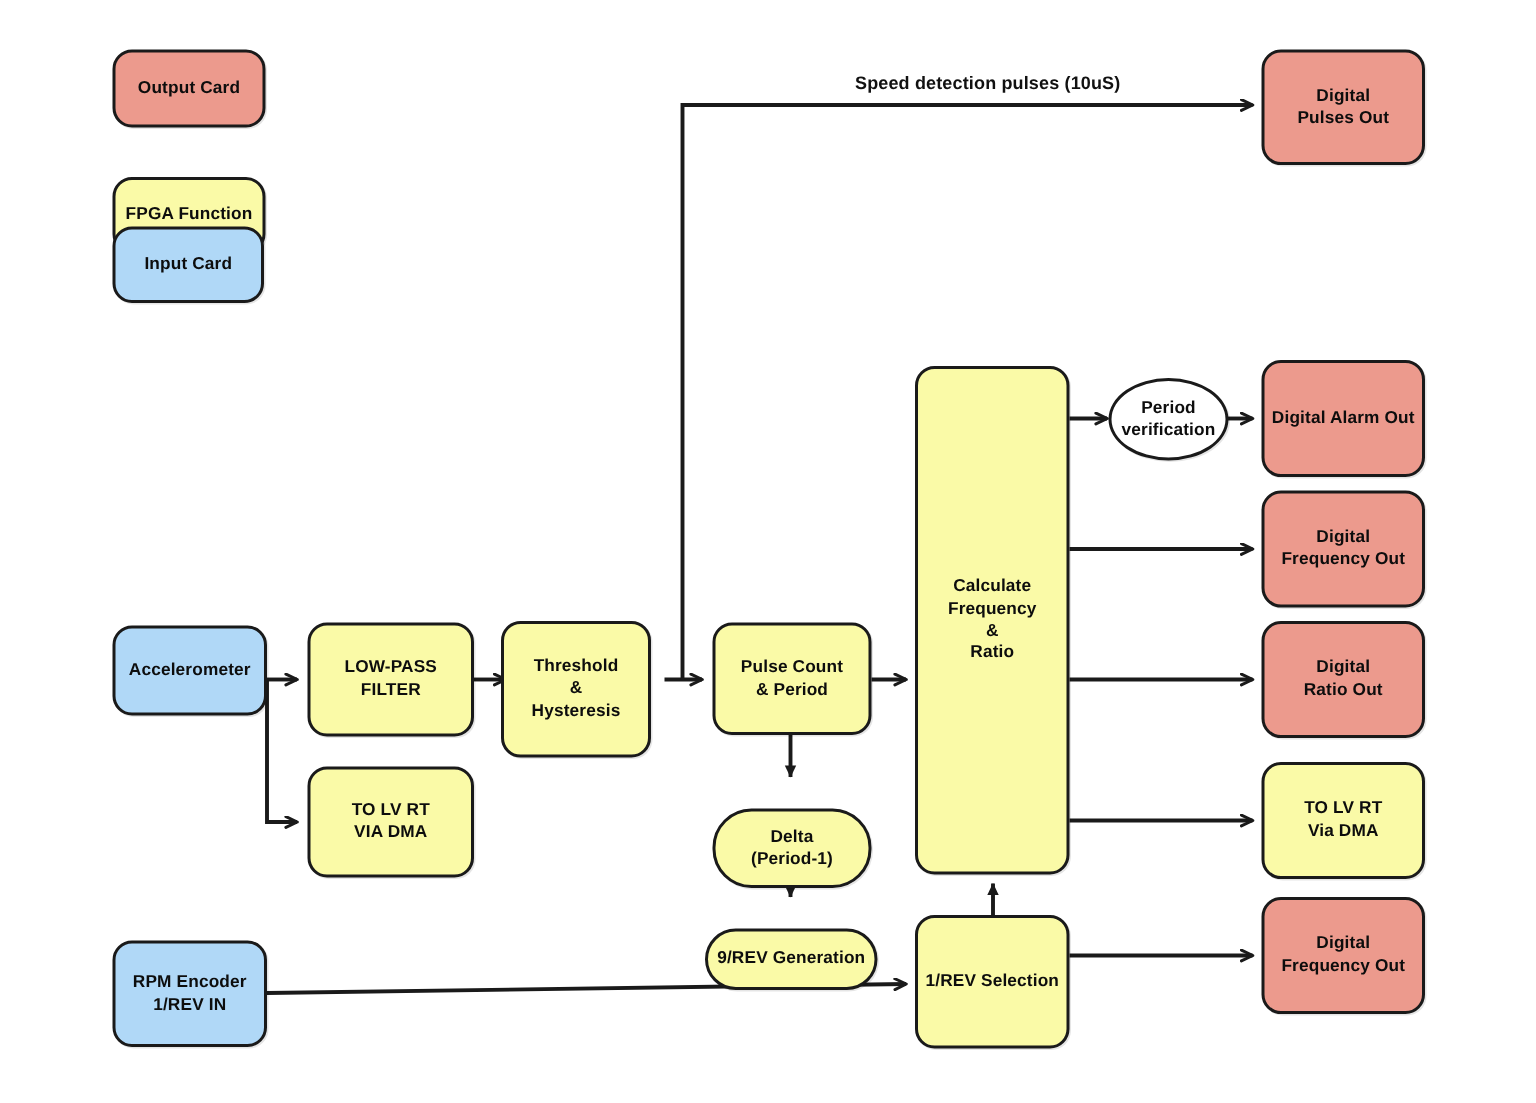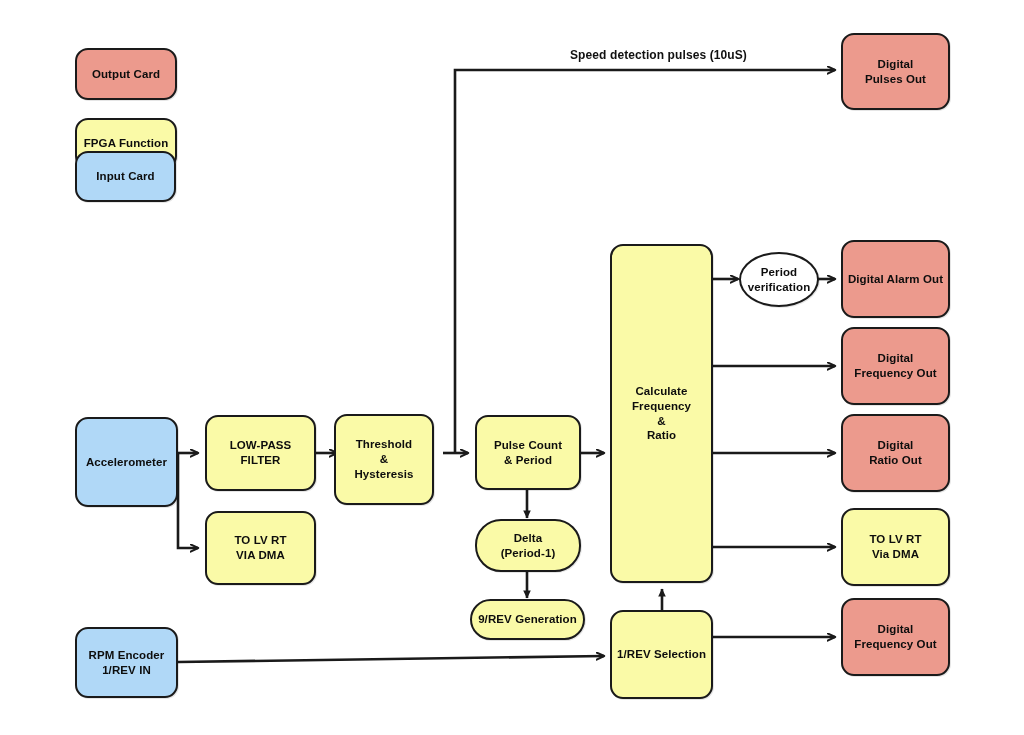--- a/index.html
+++ b/index.html
@@ -42,21 +42,21 @@
     border-radius: 13px;
     white-space: pre-line;
     padding: 2px 4px;
     box-shadow: 1px 1px 0 rgba(0,0,0,0.10);
   }
   .fill-output { background: #ec9a8d; }
   .fill-fpga   { background: #fafaa7; }
   .fill-input  { background: #b0d8f7; }
   .fill-white  { background: #ffffff; }
 
-  .pill { border-radius: 26px; }
+  .pill { border-radius: 26px; margin-top: 20px; }
   .ellipse { border-radius: 50%; }
 
   .edge-label {
     position: absolute;
     font-size: 12px;
     font-weight: bold;
     color: #111111;
     white-space: nowrap;
     letter-spacing: 0.1px;
   }
@@ -105,27 +105,27 @@
       <path d="M713,366 L835,366" marker-end="url(#arrowOpen)"></path>
 
       <path d="M713,453 L835,453" marker-end="url(#arrowOpen)"></path>
 
       <path d="M713,547 L835,547" marker-end="url(#arrowOpen)"></path>
 
       <path d="M713,637 L835,637" marker-end="url(#arrowOpen)"></path>
     </g>
   </svg>
 
-  <div class="node fill-output" style="left:75px; top:48px; width:102px; height:52px;">Output Card</div>
+  <div class="node fill-output" style="left:75px; top:33px; width:102px; height:52px;">Output Card</div>
 
   <div class="node fill-fpga" style="left:75px; top:92px; width:102px; height:51px;margin-top:26px;">FPGA Function</div>
 
   <div class="node fill-input" style="left:75px; top:151px; width:101px; height:51px;text-align:right;">Input Card</div>
 
-  <div class="node fill-input" style="left:75px; top:417px; width:103px; height:90px;">Accelerometer</div>
+  <div class="node fill-input" style="left:75px; top:417px; width:103px; height:60px;">Accelerometer</div>
 
   <div class="node fill-input" style="left:75px; top:627px; width:103px; height:71px;">RPM Encoder
 1/REV IN</div>
 
   <div class="node fill-fpga" style="left:205px; top:415px; width:111px; height:76px;">LOW-PASS FILTER</div>
 
   <div class="node fill-fpga" style="left:205px; top:511px; width:111px; height:74px;">TO LV RT
 VIA DMA</div>
 
   <div class="node fill-fpga" style="left:334px; top:414px; width:100px; height:91px;">Threshold

